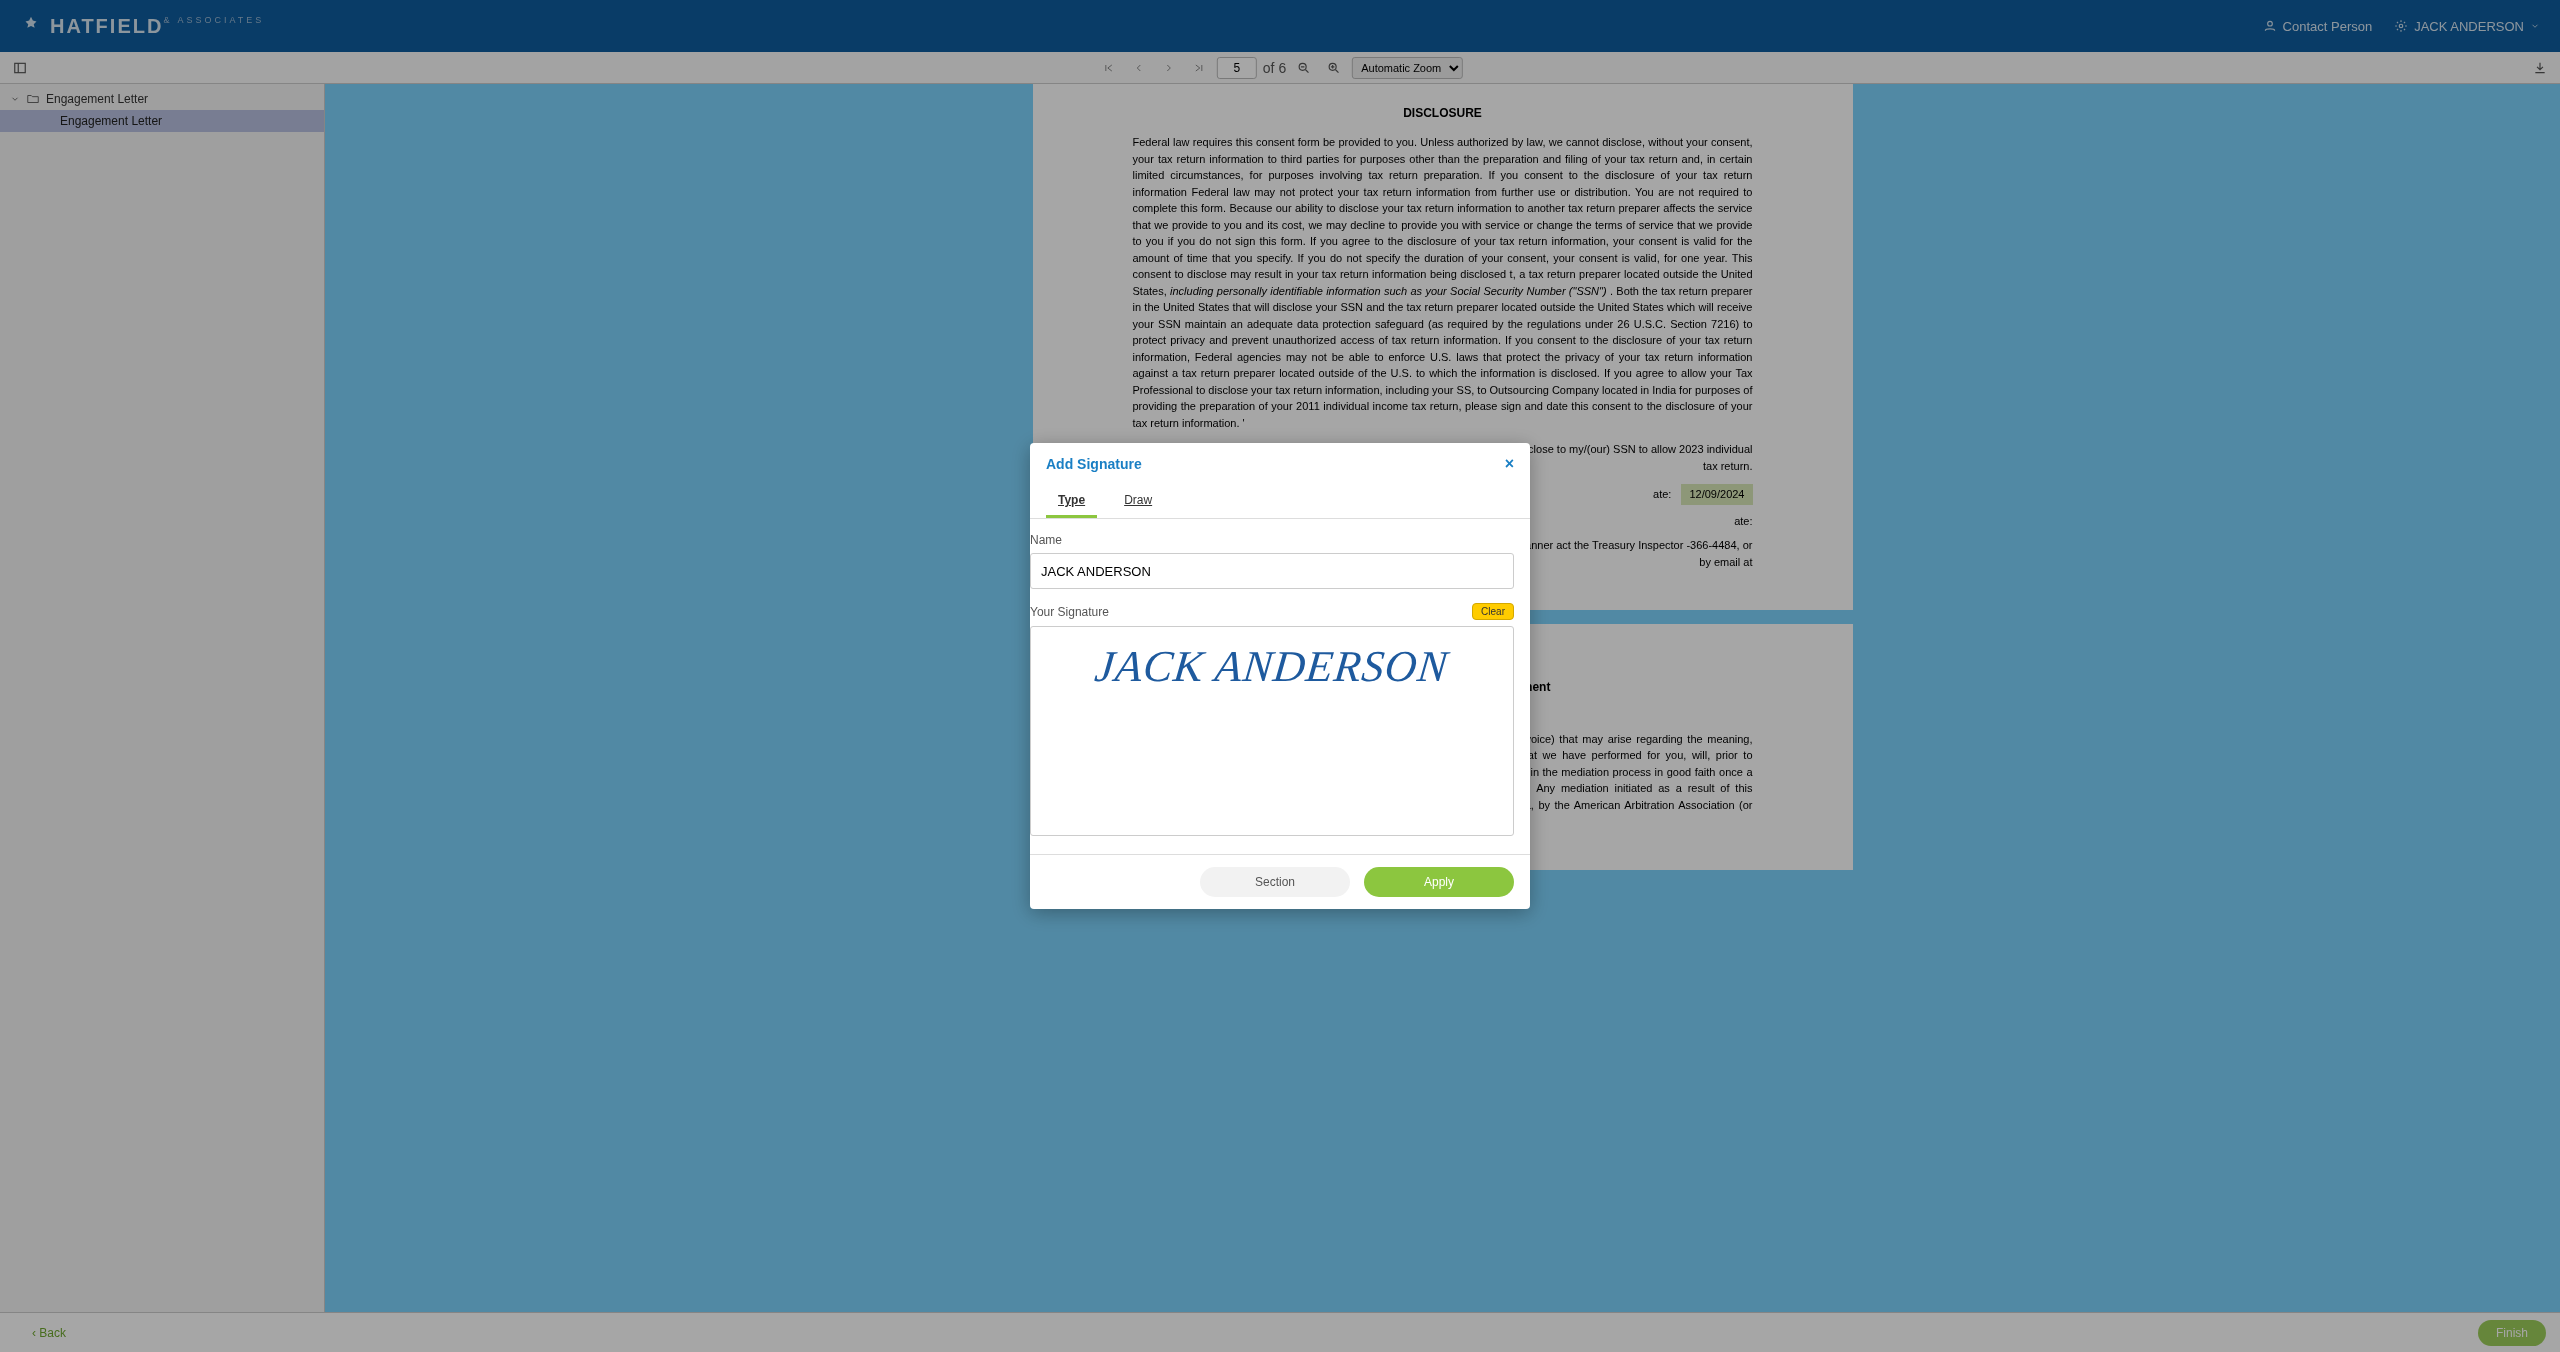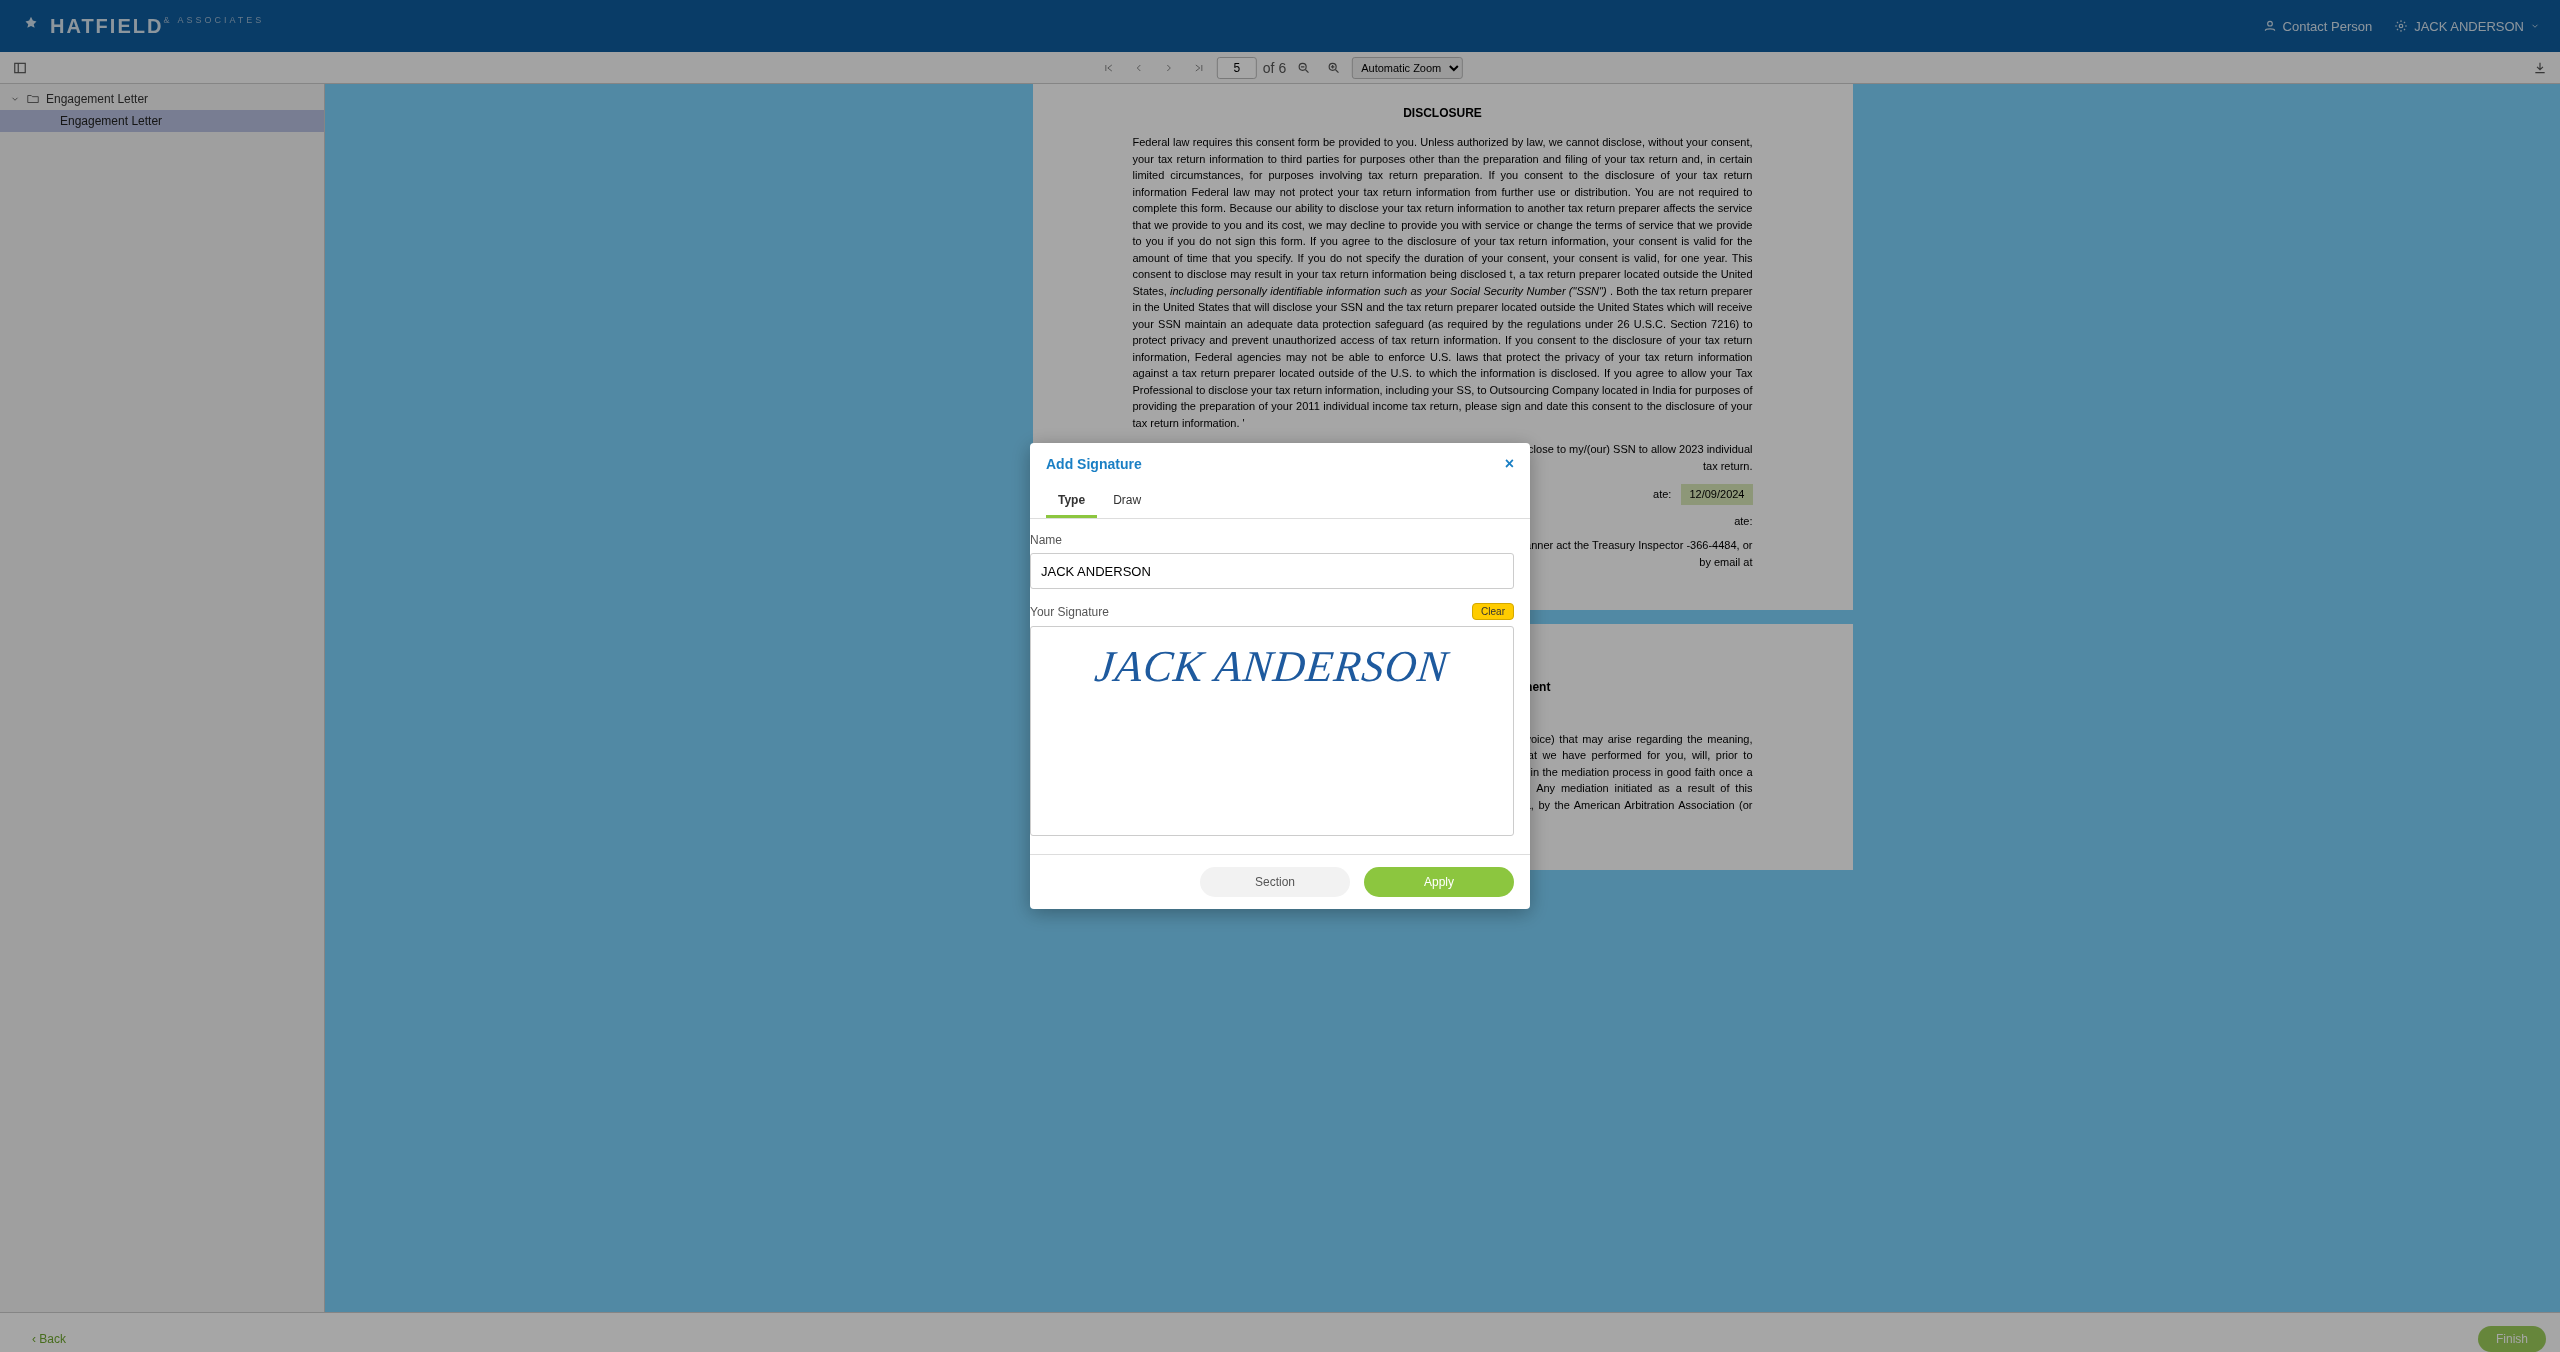--- a/index.html
+++ b/index.html
@@ -91,21 +91,21 @@
 .page p { margin-bottom: 10px; text-align: justify; }
 .page .italic { font-style: italic; }
 .page .date-row { display: flex; align-items: center; gap: 10px; margin: 8px 0; }
 .page .date-chip { background: #d9e8b8; padding: 2px 8px; font-size: 11px; }
 .page h4 { text-align: center; font-size: 12px; font-weight: 700; margin: 8px 0; }
 .page .section-title { font-weight: 700; margin-top: 6px; }
 
 
 .footer-bar {
   height: 40px; background: #fff; border-top: 1px solid #ccc;
-  display: flex; align-items: flex-end; justify-content: space-between;
+  display: flex; align-items: center; justify-content: space-between;
   padding: 0 14px;
 }
 .footer-bar .btn {
   padding: 6px 18px; border-radius: 14px; font-size: 12px; cursor: pointer;
   border: none;
 }
 .btn-back { background: #fff; border: 1px solid #8cc63f; color: #6fa82f; }
 .btn-finish { background: #8cc63f; color: #fff; opacity: 0.85; }
 
 
@@ -116,21 +116,21 @@
   position: fixed; left: 50%; top: 50%; transform: translate(-50%, -50%);
   width: 500px; background: #fff; border-radius: 4px; z-index: 60;
   box-shadow: 0 4px 20px rgba(0,0,0,0.3);
 }
 .modal-header {
   padding: 12px 16px; display: flex; justify-content: space-between; align-items: center;
 }
 .modal-title { color: #1a7fc4; font-weight: 600; font-size: 14px; }
 .modal-close { color: #1a7fc4; font-size: 16px; cursor: pointer; font-weight: 700; }
 .modal-tabs {
-  display: flex; gap: 4px; padding: 0 16px;
+  display: flex; gap: 15px; padding: 0 16px; text-decoration: underline;
 }
 .modal-tab {
   padding: 8px 12px; font-size: 12px; cursor: pointer;
   border-bottom: 3px solid transparent;
   color: #333;
 }
 .modal-tab.active { border-bottom-color: #8cc63f; font-weight: 600; }
 .modal-divider { height: 1px; background: #ddd; }
 .modal-body { padding: 14px 16px 18px 0; }
 .modal-body label { display: block; font-size: 12px; color: #555; margin-bottom: 6px; }

